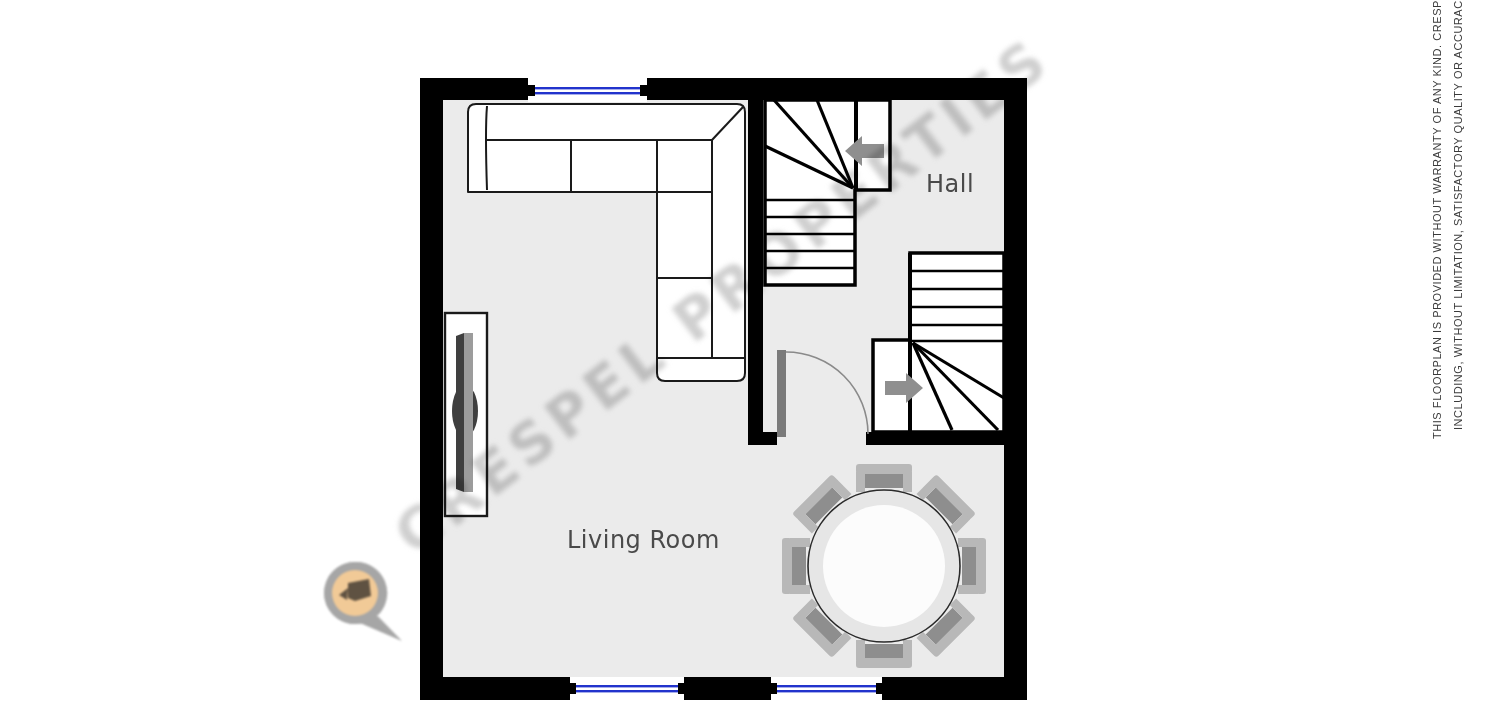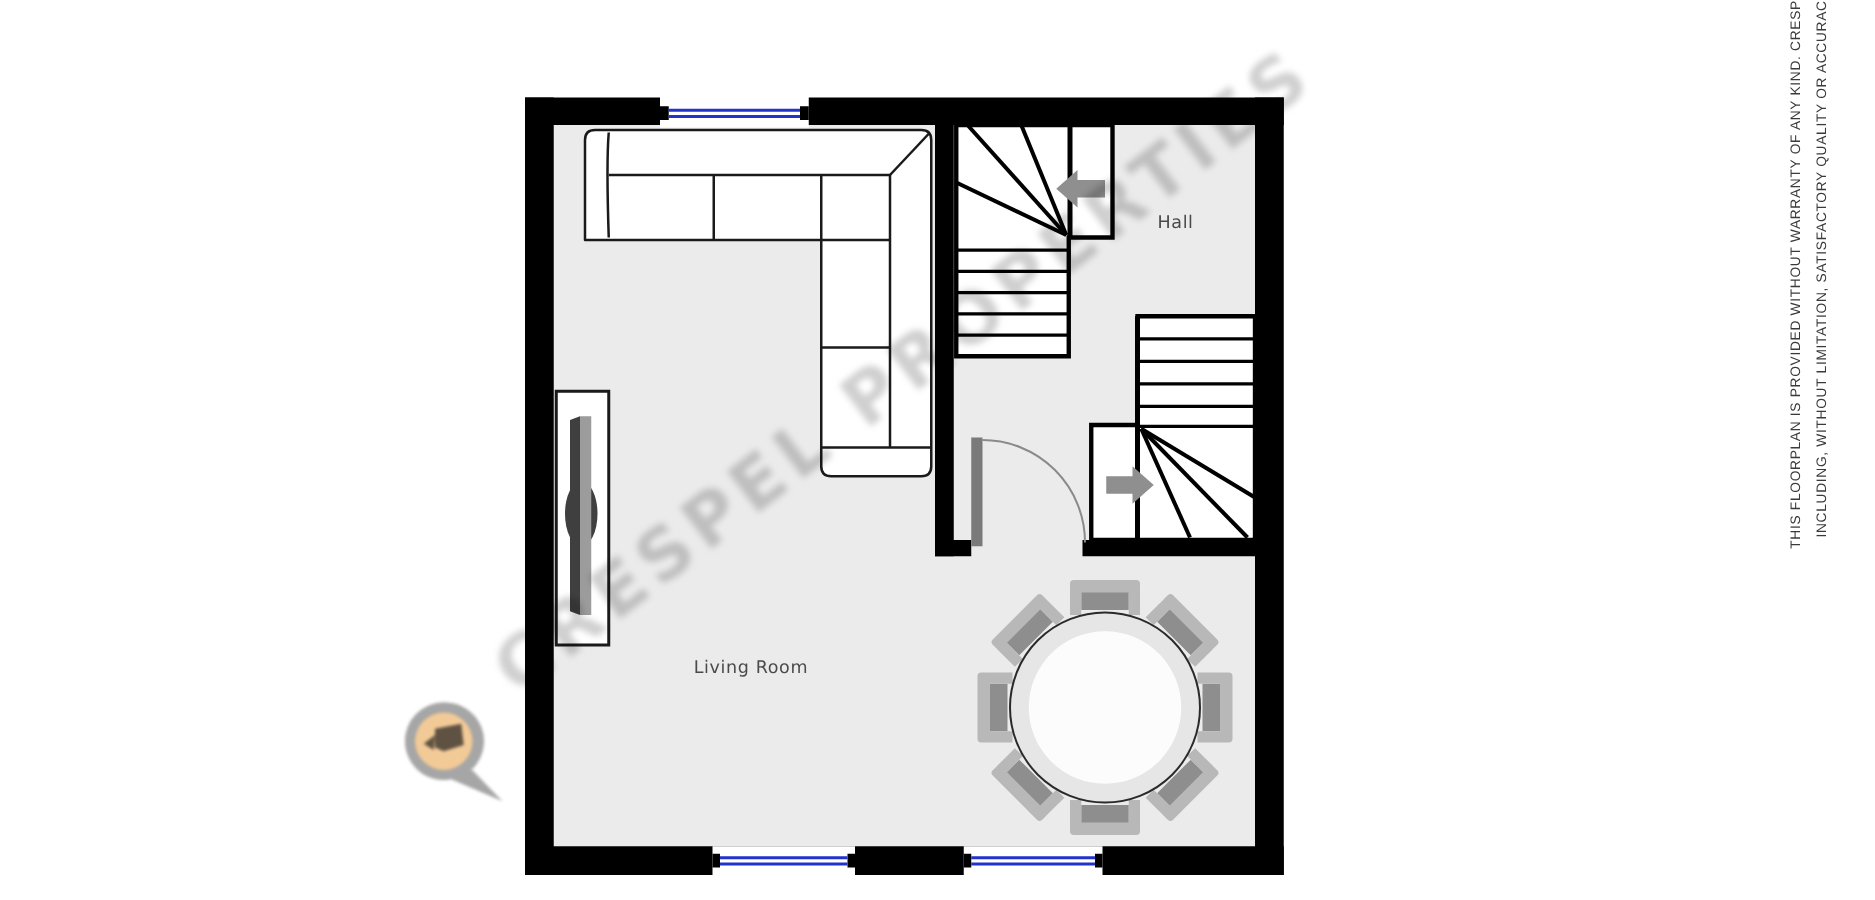--- a/index.html
+++ b/index.html
@@ -4,24 +4,24 @@
 <style>
   html,body{margin:0;padding:0;}
   body{
     width:1500px;height:720px;position:relative;overflow:hidden;
     background:#ffffff;
     font-family:"Liberation Sans", sans-serif;
   }
   #canvas{position:absolute;left:0;top:0;width:1500px;height:720px;}
   svg{position:absolute;left:0;top:0;}
   .room-label{
-    position:absolute;color:#4a4a4a;font-size:14px;letter-spacing:.5px;
+    position:absolute;color:#4a4a4a;font-size:24px;letter-spacing:.5px;
     font-family:"DejaVu Sans","Liberation Sans",sans-serif;white-space:nowrap;
   }
-  #living-room-label{left:555px;top:526px;}
+  #living-room-label{left:567px;top:526px;}
   #hall-label{left:926px;top:170px;}
   .watermark{
     position:absolute;left:424px;top:500px;height:70px;line-height:70px;
     transform-origin:0 100%;transform:rotate(-37.5deg);
     font-family:"DejaVu Sans",sans-serif;font-weight:600;font-size:57px;
     letter-spacing:6px;color:#8d8d8d;opacity:.42;filter:blur(2.4px);
     mix-blend-mode:multiply;white-space:nowrap;pointer-events:none;
   }
   .vtext{
     position:absolute;white-space:nowrap;color:#3a3a3a;font-size:11px;

